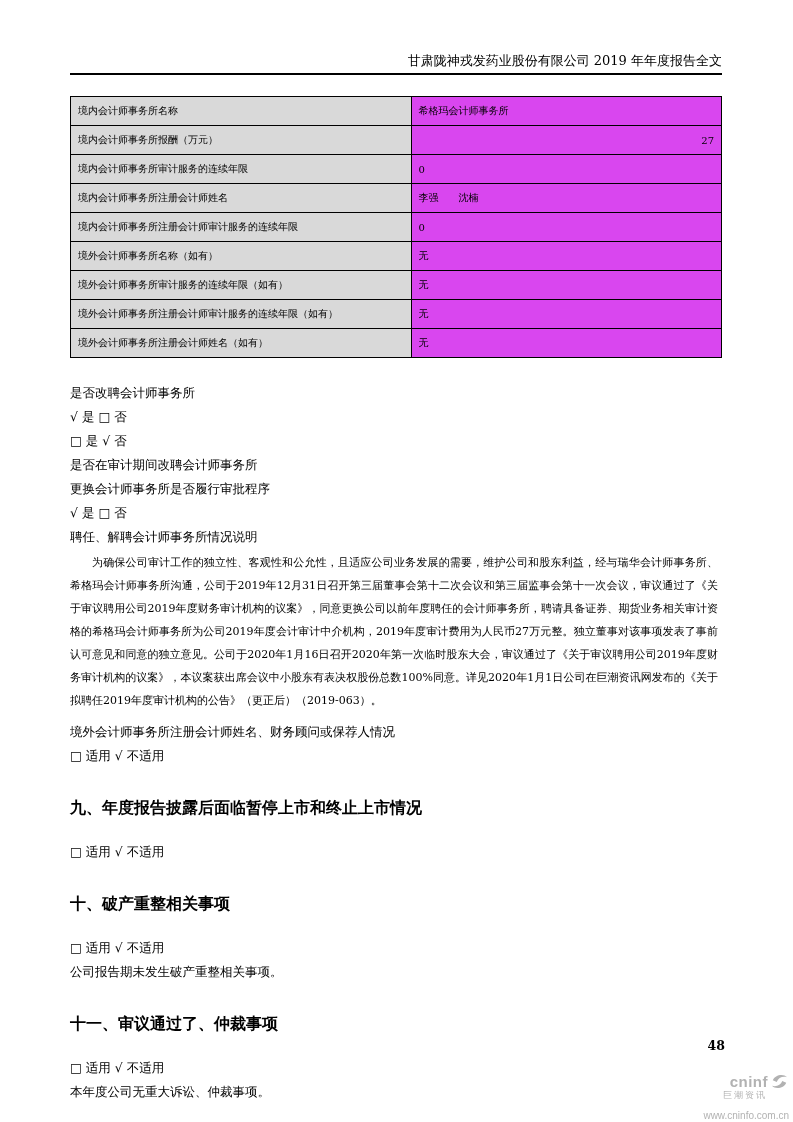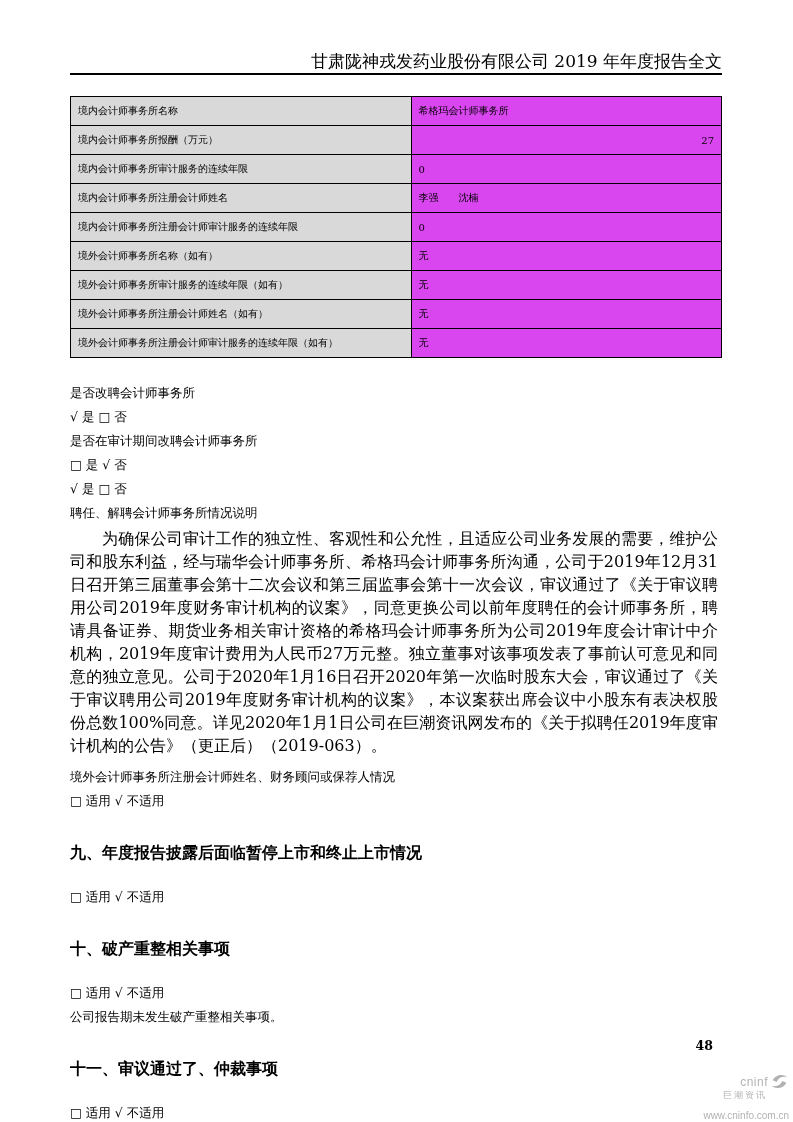--- a/index.html
+++ b/index.html
@@ -7,21 +7,21 @@
     width:793px; height:1122px; position:relative;
     background:#ffffff; color:#000;
     font-family:"DejaVu Serif","Liberation Serif",serif;
   }
   .content { padding:0 71px 0 70px; }
 
   
   .report-header {
     padding-top:52px; padding-bottom:3px;
     border-bottom:2px solid #000;
-    text-align:right; font-size:17px; line-height:18px;
+    text-align:right; font-size:13px; line-height:18px;
   }
 
   
   table.acc-table {
     border-collapse:collapse; width:100%;
     margin-top:21px; font-size:10px; table-layout:fixed;border-radius:31px;
   }
   table.acc-table td {
     border:1px solid #000; padding:2px 7px; height:24px;
     vertical-align:middle; overflow:hidden; white-space:nowrap;
@@ -29,47 +29,47 @@
   td.lbl { background:#d9d9d9; width:50%; }
   td.val { background:#d946ef; }
   td.val.num { text-align:right;padding-left:47px; }
 
   
   .qa-block { margin-top:23px; font-size:12.5px; }
   .qa-block p { margin:0; line-height:24px; }
 
   
   .main-paragraph {
-    margin:2px 4px 0 0; font-size:16px; line-height:23px;
+    margin:2px 4px 0 0; font-size:11px; line-height:23px;
     text-align:justify; text-indent:2em;
   }
 
   .post-lines { font-size:12.5px; margin-top:8px; }
   .post-lines p { margin:0; line-height:24px; }
 
   
   h2.sec-title {
     font-size:16px; font-weight:bold; margin:29px 0 0 0; line-height:22px;
     font-family:"DejaVu Sans","Liberation Sans",sans-serif;
   }
   .applicability { margin:21px 0 0 0; font-size:12.5px; line-height:24px; }
   .section-note { margin:0; font-size:12.5px; line-height:24px; }
 
   
   .page-number {
-    position:absolute; top:1038px; right:80px;
+    position:absolute; top:1038px; right:68px;
     font-size:12.5px; font-weight:bold;
   }
   .cninfo-logo {
     position:absolute; top:1072px; right:4px; width:110px;
     color:#b2b2b2; text-align:right;
     font-family:"Liberation Sans","DejaVu Sans",sans-serif;
   }
   .logo-top { display:flex; align-items:center; justify-content:flex-end; gap:2px; }
-  .logo-cninf { font-size:12px; font-weight:normal; letter-spacing:0.5px; }
+  .logo-cninf { font-size:15px; font-weight:bold; letter-spacing:0.5px; }
   .logo-cn { font-size:9px; letter-spacing:2px; margin:-2px 22px 8px 0; }
   .logo-url { font-size:10px; margin-top:1px; }
 </style>
 </head>
 <body>
 
 <div class="content">
 
   <div class="report-header">甘肃陇神戎发药业股份有限公司 2019 年年度报告全文</div>
 
@@ -97,35 +97,36 @@
       </tr>
       <tr>
         <td class="lbl">境外会计师事务所名称（如有）</td>
         <td class="val">无</td>
       </tr>
       <tr>
         <td class="lbl">境外会计师事务所审计服务的连续年限（如有）</td>
         <td class="val">无</td>
       </tr>
       <tr>
-        <td class="lbl">境外会计师事务所注册会计师姓名（如有）</td>
+        <td class="lbl">境外会计师事务所注册会计师审计服务的连续年限（如有）</td>
         <td class="val">无</td>
       </tr>
       <tr>
-        <td class="lbl">境外会计师事务所注册会计师审计服务的连续年限（如有）</td>
+        <td class="lbl">境外会计师事务所注册会计师姓名（如有）</td>
         <td class="val">无</td>
       </tr>
     </tbody>
   </table>
 
   <div class="qa-block">
     <p>是否改聘会计师事务所</p>
     <p>√ 是 □ 否</p>
+    <p>□ 是 √ 否</p>
     <p>是否在审计期间改聘会计师事务所</p>
-    <p>□ 是 √ 否</p>
+    <p>更换会计师事务所是否履行审批程序</p>
     <p>√ 是 □ 否</p>
     <p>聘任、解聘会计师事务所情况说明</p>
   </div>
 
   <p class="main-paragraph">为确保公司审计工作的独立性、客观性和公允性，且适应公司业务发展的需要，维护公司和股东利益，经与瑞华会计师事务所、希格玛会计师事务所沟通，公司于2019年12月31日召开第三届董事会第十二次会议和第三届监事会第十一次会议，审议通过了《关于审议聘用公司2019年度财务审计机构的议案》，同意更换公司以前年度聘任的会计师事务所，聘请具备证券、期货业务相关审计资格的希格玛会计师事务所为公司2019年度会计审计中介机构，2019年度审计费用为人民币27万元整。独立董事对该事项发表了事前认可意见和同意的独立意见。公司于2020年1月16日召开2020年第一次临时股东大会，审议通过了《关于审议聘用公司2019年度财务审计机构的议案》，本议案获出席会议中小股东有表决权股份总数100%同意。详见2020年1月1日公司在巨潮资讯网发布的《关于拟聘任2019年度审计机构的公告》（更正后）（2019-063）。</p>
 
   <div class="post-lines">
     <p>境外会计师事务所注册会计师姓名、财务顾问或保荐人情况</p>
     <p>□ 适用 √ 不适用</p>
   </div>

